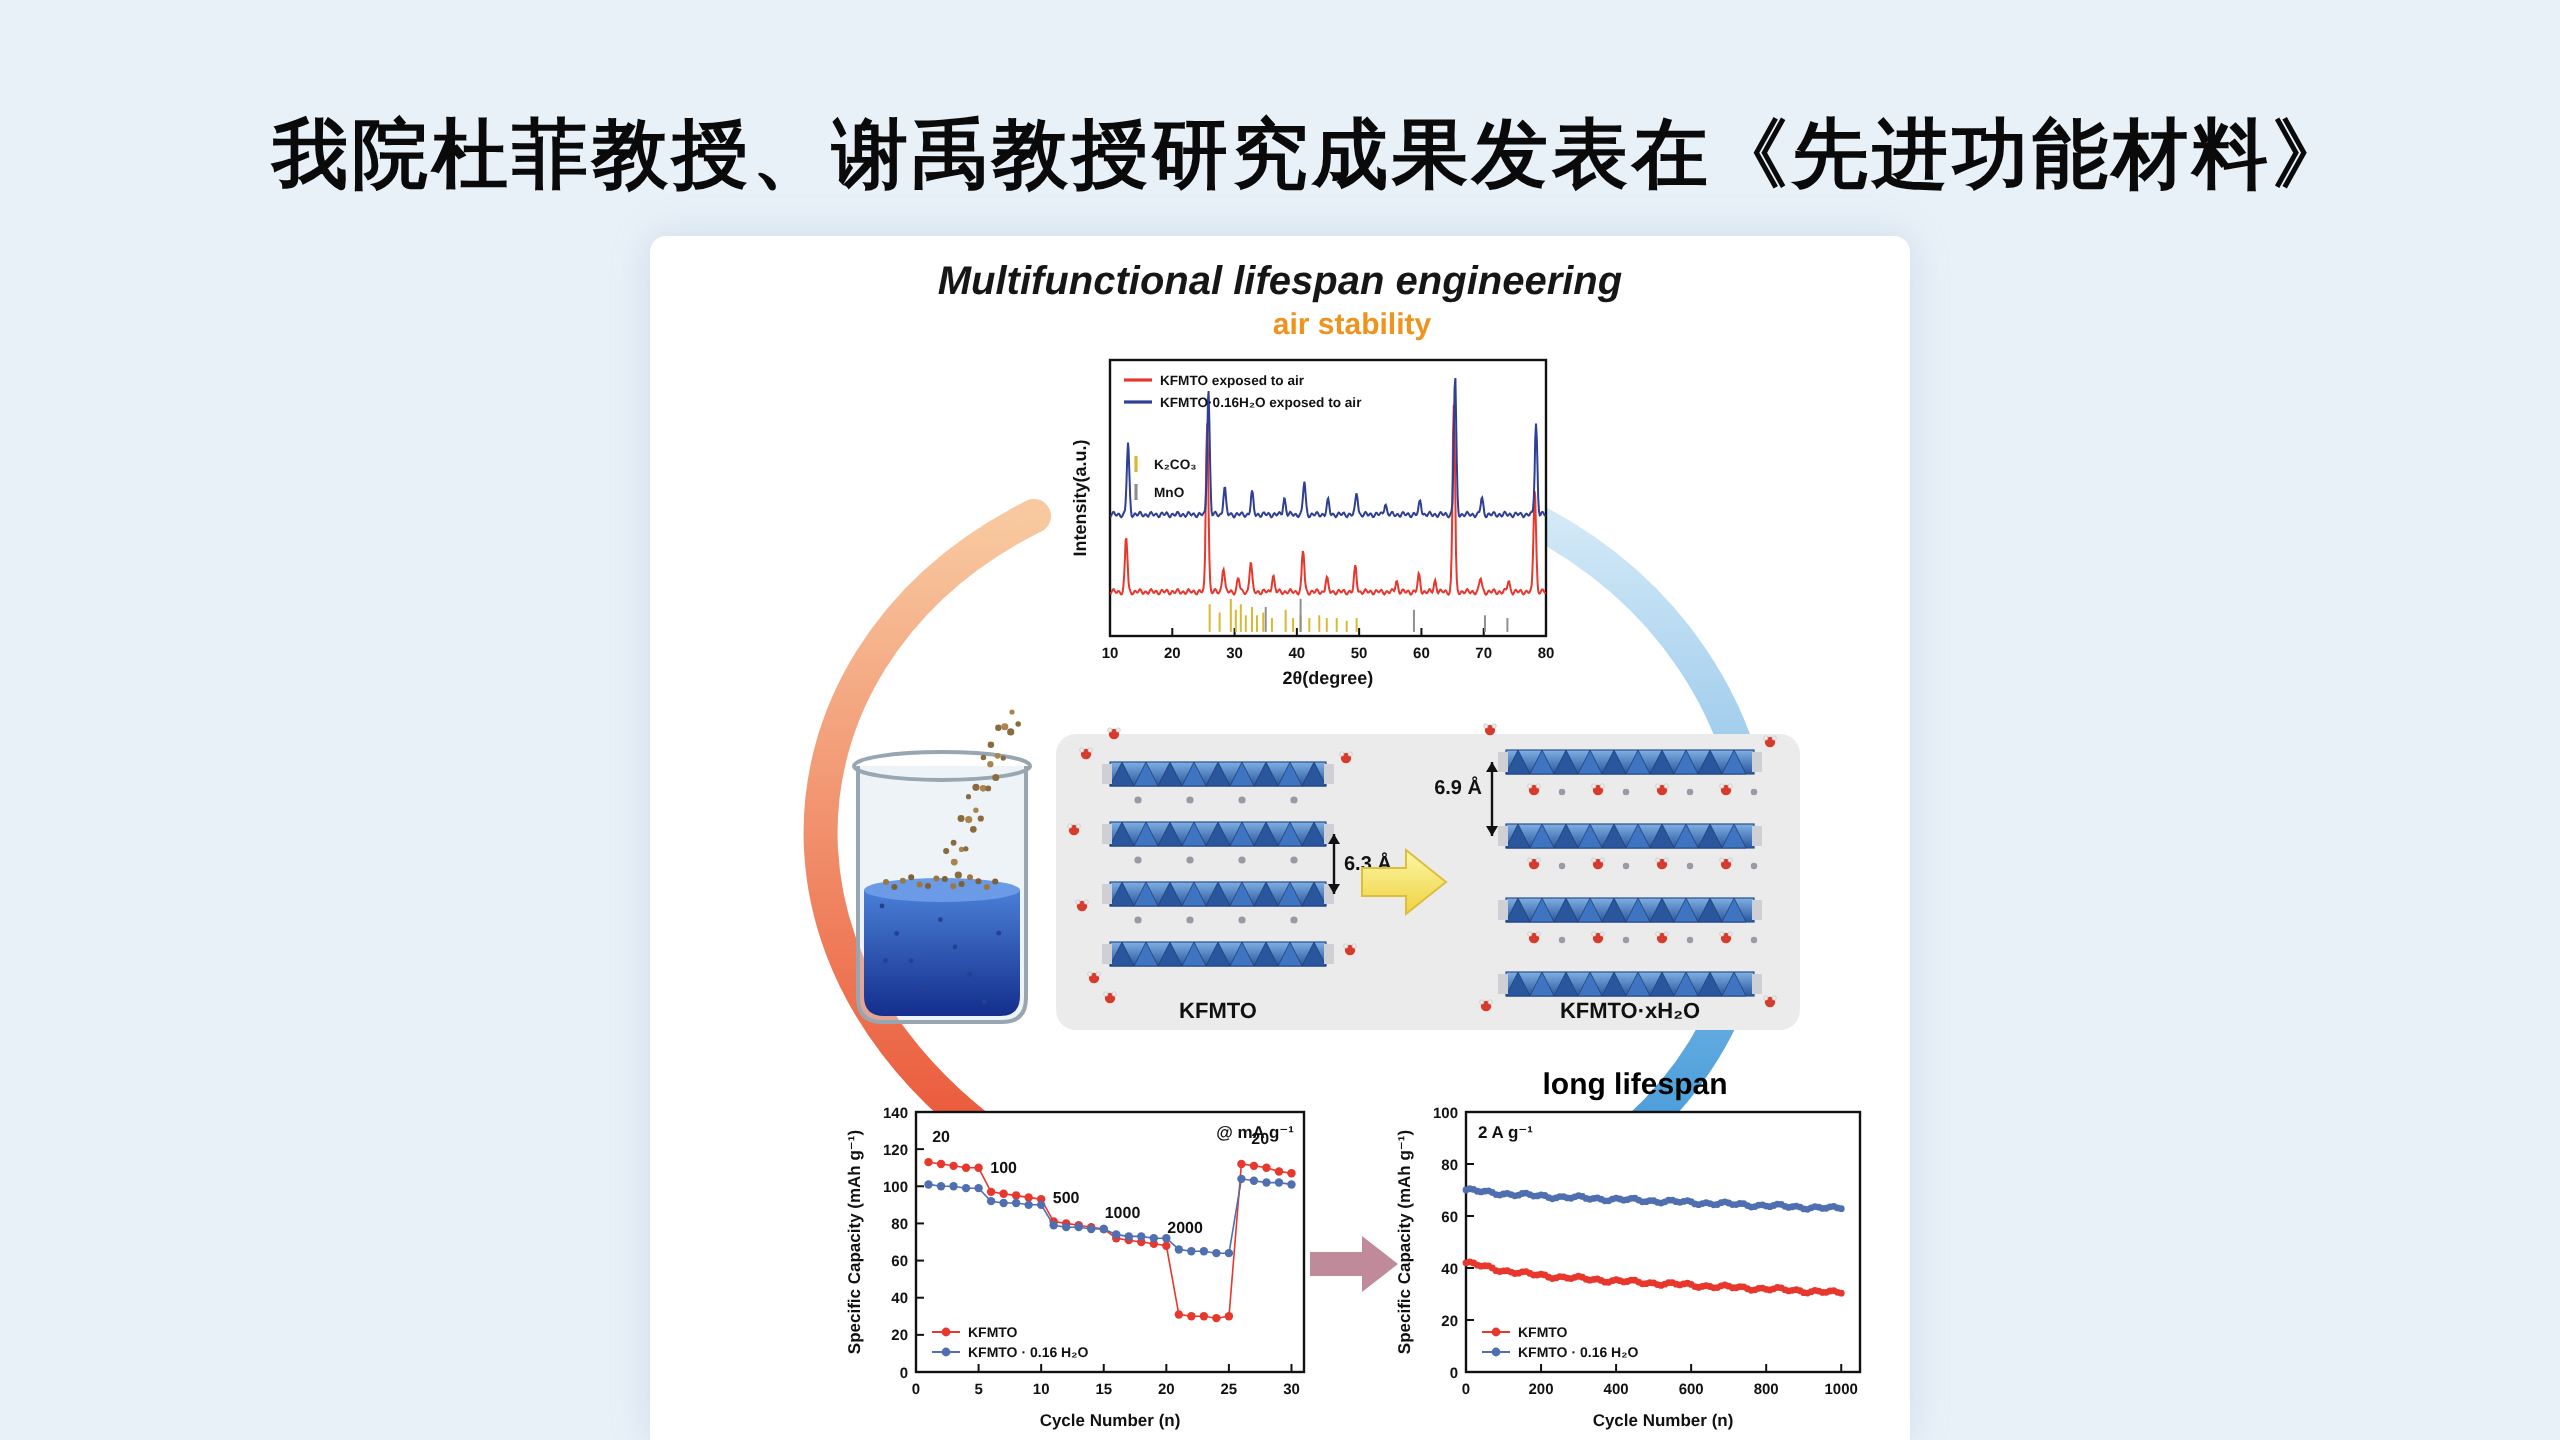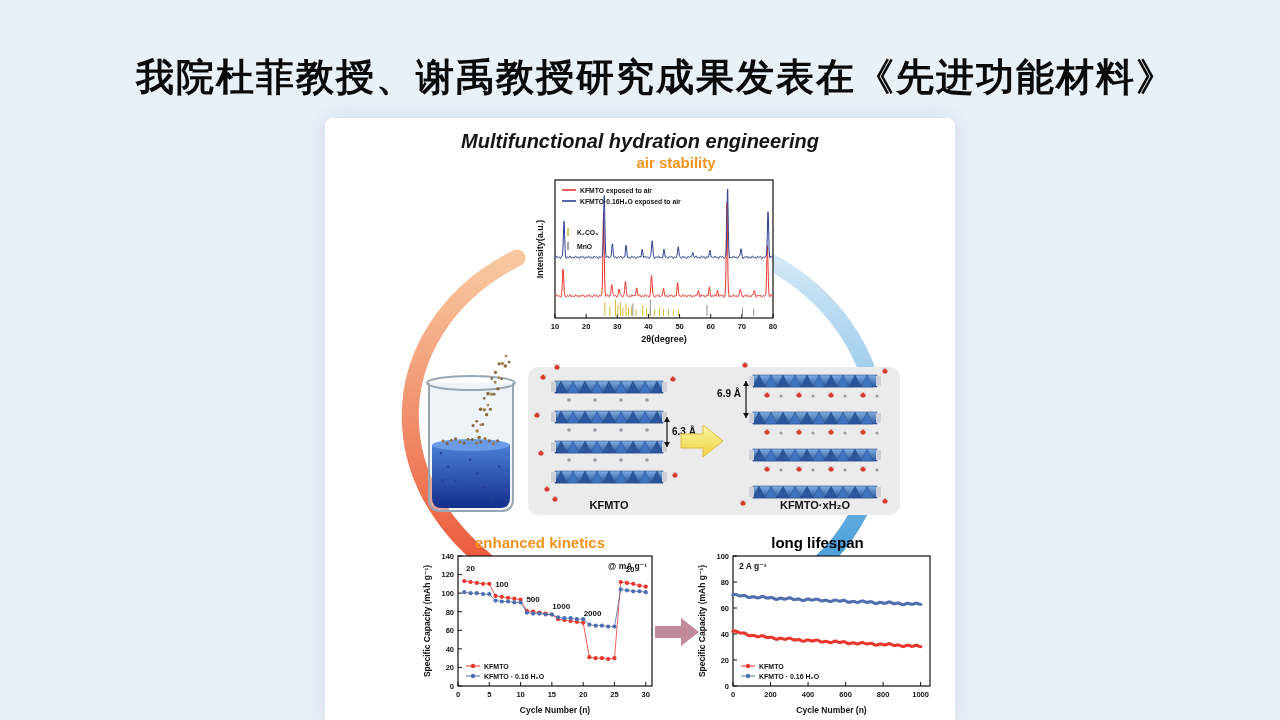--- a/index.html
+++ b/index.html
@@ -739,18 +739,17 @@
         <circle cx="225.61904761904762" cy="56.36" r="1.7" fill="#4f6fb0"></circle>
         <text x="44" y="21" text-anchor="start" font-size="8.5" font-weight="bold">2 A g⁻¹</text>
         <line x1="46" y1="118" x2="60" y2="118" stroke="#e8372c" stroke-width="1"></line>
         <circle cx="53" cy="118" r="2.2" fill="#e8372c"></circle>
         <text x="64" y="120.5" font-size="7" font-weight="bold">KFMTO</text>
         <line x1="46" y1="128" x2="60" y2="128" stroke="#4f6fb0" stroke-width="1"></line>
         <circle cx="53" cy="128" r="2.2" fill="#4f6fb0"></circle>
         <text x="64" y="130.5" font-size="7" font-weight="bold">KFMTO · 0.16 H₂O</text>
       </svg>
 
-    <div class="fig-title">Multifunctional hydration engineering</div>
+    <div class="fig-title">Multifunctional lifespan engineering</div>
     <div class="sec air" style="color: rgb(240, 146, 30);">air stability</div>
-    <div class="sec kin" style="color: rgb(240, 146, 30);">enhanced kinetics</div>
     <div class="sec life" style="color: #000000;">long lifespan</div>
   </div>
 </div>
 
 </body></html>

